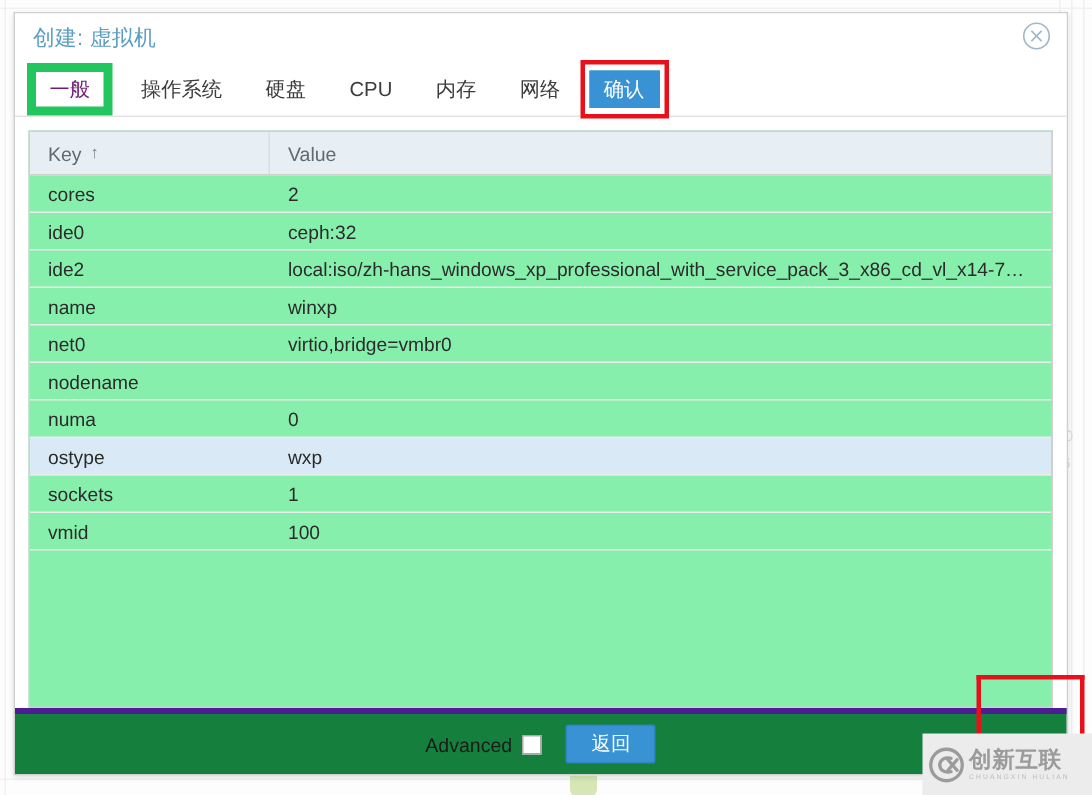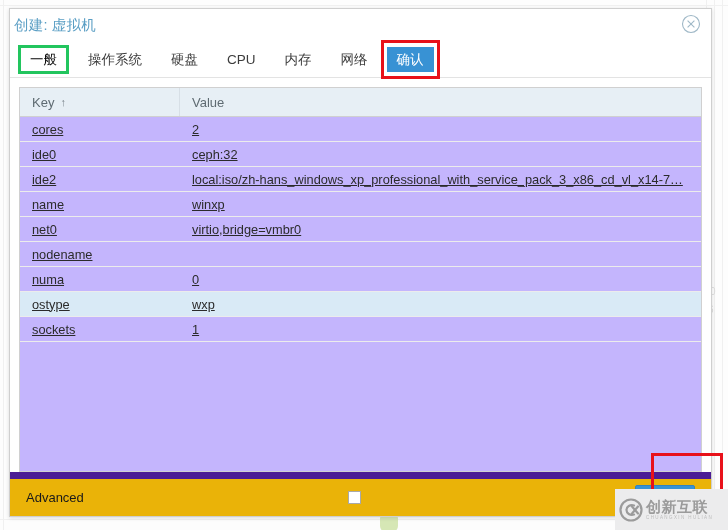--- a/index.html
+++ b/index.html
@@ -65,21 +65,21 @@
     box-shadow: 0 1px 4px rgba(0,0,0,.14);
     box-sizing: border-box;
     display: flex;
     flex-direction: column;
   }
 
   .titlebar {
     position: relative;
     height: 32px;
     flex: 0 0 32px;
-    padding: 0 4px;
+    padding: 0 12px;
     display: flex;
     align-items: center;
     background: #ffffff;
   }
   .title-text {
     font-size: 14.5px;
     color: #5a9ec4;
     letter-spacing: .2px;
   }
   .close-icon {
@@ -108,22 +108,22 @@
     color: #3c3c3c;
     padding: 3px 9px;
     margin-right: 9px;
     line-height: 17px;
     white-space: nowrap;
     cursor: pointer;
     border: 1px solid transparent;
     box-sizing: border-box;
   }
   .tab.outlined {
-    border: 3px solid #22c55e;
-    color: #000000;
+    border: 6px solid #22c55e;
+    color: #701a75;
     background: #ffffff;
   }
   .tab.active {
     background: #3892d4;
     color: #ffffff;
     border: 1px solid #3892d4;
     font-family: Liberation Serif, serif;
   }
   .tab-wrap { position: relative; display: inline-block; }
   .redbox-tab {
@@ -142,21 +142,21 @@
     padding: 9px 9px 0 9px;
     background: #ffffff;
     box-sizing: border-box;
     display: flex;
     flex-direction: column;
     min-height: 0;
   }
   .grid {
     flex: 1 1 auto;
     border: 1px solid #d0d0d0;
-    background: #c4b5fd;
+    background: #86efac;
     box-sizing: border-box;
     display: flex;
     flex-direction: column;
     min-height: 0;
     overflow: hidden;
   }
   .grid-head {
     display: flex;
     flex: 0 0 28px;
     height: 28px;
@@ -186,35 +186,34 @@
   .row.selected { background: #d9eaf6; }
   .row .cell {
     font-size: 12.8px;
     color: #2b2b2b;
     display: flex;
     align-items: center;
     padding: 0 12px;
     box-sizing: border-box;
     white-space: nowrap;
     overflow: hidden;
-    text-decoration: underline;
   }
   .row .cell.key { width: 160px; }
   .row .cell.val { flex: 1 1 auto; text-overflow: ellipsis; }
 
   
   .footer {
     position: relative;
     flex: 0 0 44px;
     height: 44px;
-    background: #eab308;
-    border-top: 7px solid #4c1d95;
-    display: flex;
-    align-items: center;
-    justify-content: space-between;
+    background: #15803d;
+    border-top: 4px solid #4c1d95;
+    display: flex;
+    align-items: center;
+    justify-content: center;
     padding: 0 16px;
     box-sizing: border-box;
   }
   .adv-label {
     font-size: 13px;
     color: #1a1a1a;
     margin-right: 7px;
   }
   .adv-check {
     width: 13px;
@@ -367,20 +366,24 @@
             <div class="cell key">numa</div>
             <div class="cell val">0</div>
           </div>
           <div class="row selected">
             <div class="cell key">ostype</div>
             <div class="cell val">wxp</div>
           </div>
           <div class="row">
             <div class="cell key">sockets</div>
             <div class="cell val">1</div>
+          </div>
+          <div class="row">
+            <div class="cell key">vmid</div>
+            <div class="cell val">100</div>
           </div>
 
         </div>
       </div>
     </div>
 
     <div class="footer">
       <span class="adv-label">Advanced</span>
       <span class="adv-check"></span>
       <button class="btn-back">返回</button>

